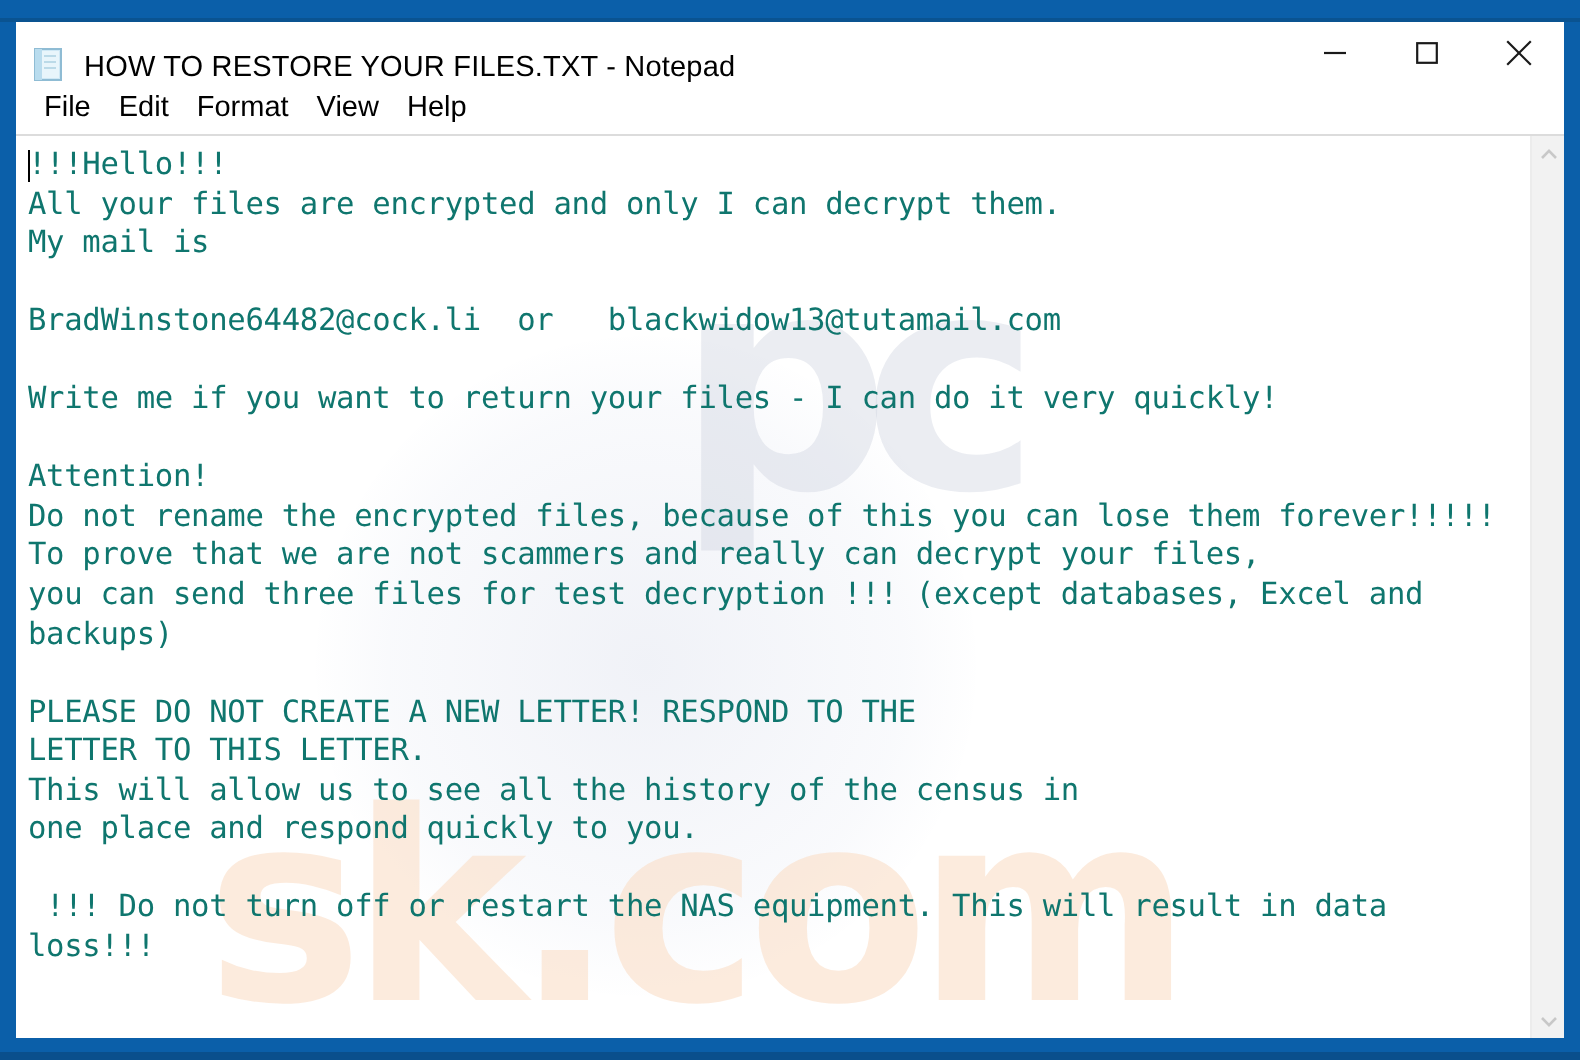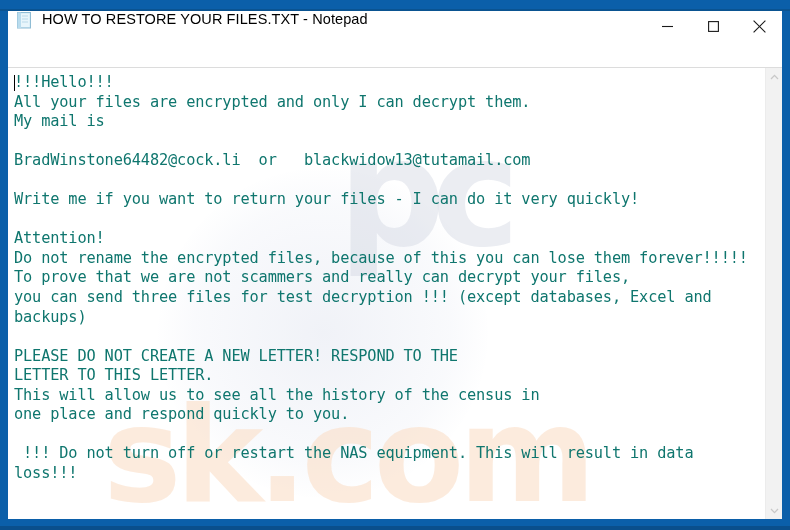--- a/index.html
+++ b/index.html
@@ -68,21 +68,21 @@
     box-sizing: border-box;
     overflow: hidden;
   }
 
   
   .titlebar {
     position: relative;
     height: 31px;
     background: #ffffff;
     display: flex;
-    align-items: flex-start;
+    align-items: flex-end;
   }
   .app-icon {
     width: 19px;
     height: 19px;
     margin-left: 7px;
     margin-right: 8px;
     flex: 0 0 auto;
     position: relative;
   }
   .app-icon svg { display: block; }
@@ -272,20 +272,27 @@
         </div>
         <div class="win-btn">
           <svg width="13" height="13" viewBox="0 0 13 13">
             <line x1="0.6" y1="0.6" x2="12.4" y2="12.4" stroke="#1a1a1a" stroke-width="1.1"></line>
             <line x1="12.4" y1="0.6" x2="0.6" y2="12.4" stroke="#1a1a1a" stroke-width="1.1"></line>
           </svg>
         </div>
       </div>
     </div>
 
+    <div class="menubar">
+      <span class="menu-item">File</span>
+      <span class="menu-item">Edit</span>
+      <span class="menu-item">Format</span>
+      <span class="menu-item">View</span>
+      <span class="menu-item">Help</span>
+    </div>
 
     <div class="editor-wrap">
 
       <div class="editor-surface">
         <div class="wm wm-circle"></div>
         <div class="wm wm-top">pc</div>
         <div class="wm wm-bottom">sk.com</div>
 
         <div class="caret"></div>
         <div class="text-body">!!!Hello!!!

